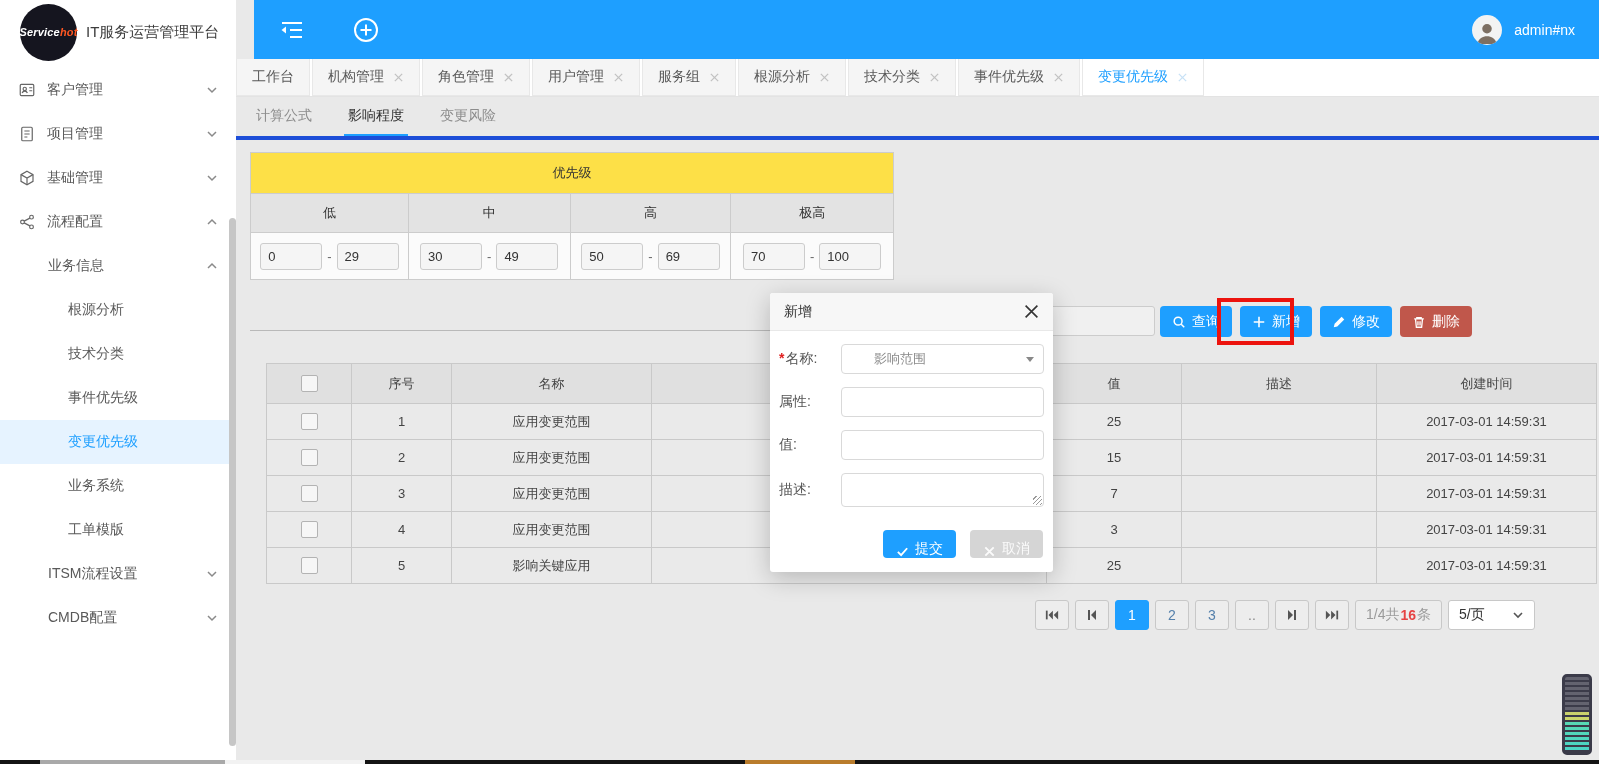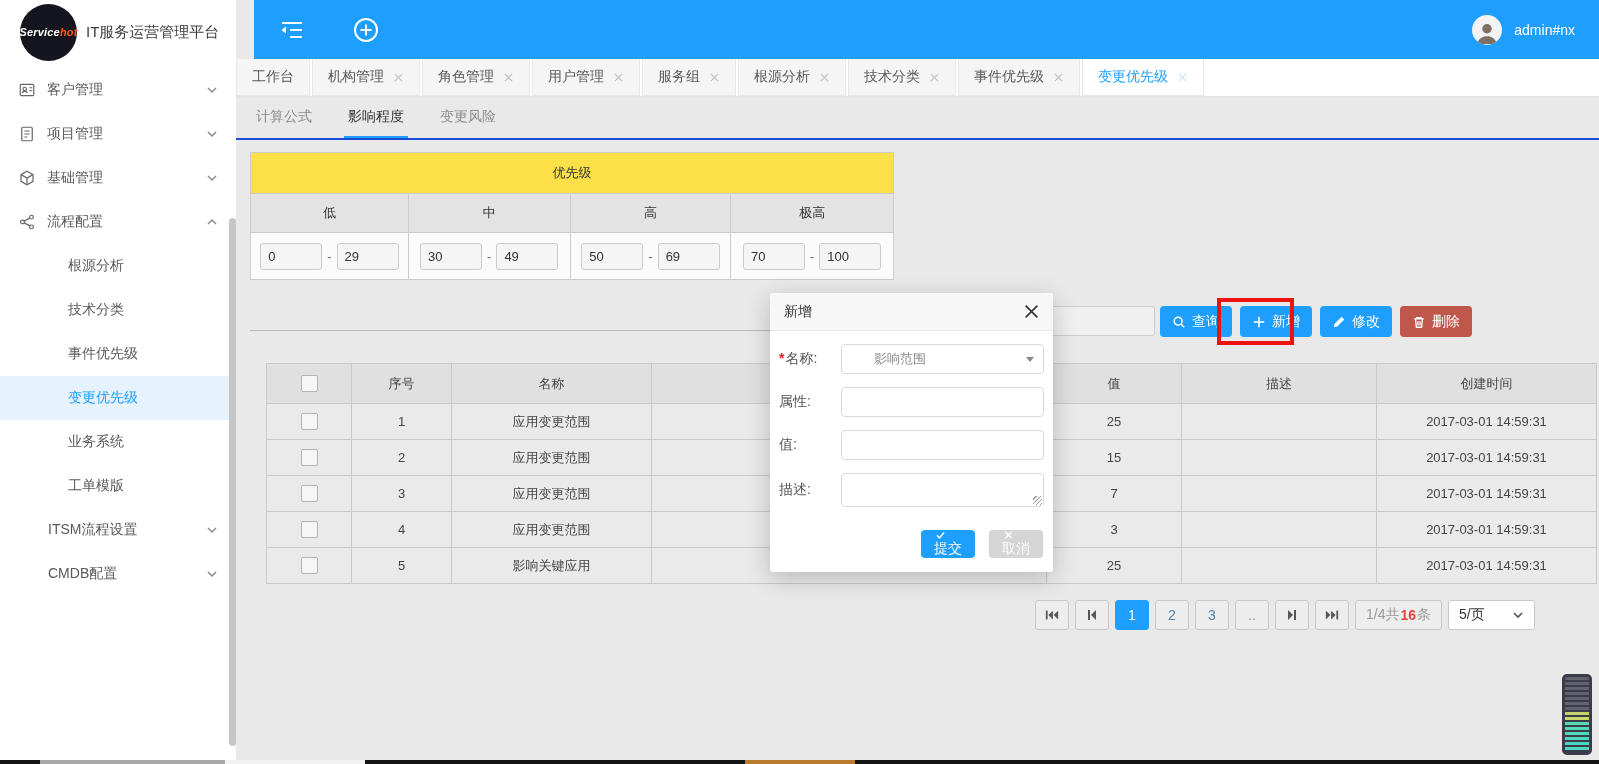--- a/index.html
+++ b/index.html
@@ -34,21 +34,21 @@
   .username { color:#fff; font-size:14px; margin-left:12px; }
 
   .tabbar { height:38px; background:#fff; border-bottom:1px solid #e3e3e3; display:flex; align-items:stretch; }
   .tab { display:flex; align-items:center; padding:4px 15px; font-size:14px; color:#595959; background:#f5f5f5; border:1px solid #e8e8e8; border-top:none; margin-right:2px; cursor:pointer;font-family:Liberation Mono, monospace; }
   .tab .tx { width:11px; height:11px; margin-left:9px; opacity:.55; }
   .tab.active { background:#fff; color:#1e9fff; }
 
   .content { flex:1; position:relative; background:#e9e9e9; }
 
   
-  .subtabs { position:absolute; left:0; top:0; right:0; height:43px; border-bottom:2px solid #1d4ed8; display:flex; align-items:stretch; padding-left:16px; }
+  .subtabs { position:absolute; left:0; top:0; right:0; height:43px; border-bottom:4px solid #1d4ed8; display:flex; align-items:stretch; padding-left:16px; }
   .stab { display:flex; align-items:center; padding:0 4px; margin-right:28px; font-size:14px; color:#8c8c8c; border-bottom:2px solid transparent; cursor:pointer; }
   .stab.active { color:#333; border-bottom-color:#1e9fff; }
 
   
   .ptable { position:absolute; left:14px; top:55px; width:644px; border-collapse:collapse; }
   .ptable th, .ptable td { border:1px solid #cccccc; font-size:13px; color:#333; font-weight:400; text-align:center; }
   .ptable .pt-title { height:41px; background:#fde047; }
   .ptable .pt-level { height:39px; background:#e3e3e3; }
   .ptable .pt-inputs td { height:47px; background:#fbfbfb; }
   .range-wrap { display:flex; align-items:center; justify-content:center; gap:5px; padding:0 8px; }
@@ -94,21 +94,21 @@
   .req { color:#e02020; margin-right:1px; }
   .f-input, .f-select, .f-textarea { flex:1; height:30px; border:1px solid #d9d9d9; border-radius:4px; background:#fff; font-size:13px; color:#333; padding:0 8px; font-family:inherit; min-width:0; }
   .f-select { display:flex; align-items:center; position:relative; cursor:pointer; }
   .f-select .sel-text { color:#8a8a8a; font-size:13px; padding-left:24px; }
   .f-select .caret { position:absolute; right:9px; top:12px; width:0; height:0; border-left:4px solid transparent; border-right:4px solid transparent; border-top:5px solid #888; }
   .f-textarea { height:34px; resize:none; padding-top:6px; position:relative; }
   .ta-wrap { flex:1; position:relative; display:flex; min-width:0; }
   .ta-grip { position:absolute; right:2px; bottom:2px; width:9px; height:9px; background:
       repeating-linear-gradient(135deg, transparent 0 2px, #9a9a9a 2px 3px); pointer-events:none; }
   .modal-foot { display:flex; justify-content:flex-end; gap:14px; padding:6px 10px 14px 10px; }
-  .mbtn { display:inline-flex; align-items:flex-start; height:28px; padding:0 13px; border:none; border-radius:4px; font-size:14px; cursor:pointer; font-family:inherit;flex-direction:column; }
+  .mbtn { display:inline-flex; align-items:flex-end; gap:6px; height:28px; padding:0 13px; border:none; border-radius:4px; font-size:14px; cursor:pointer; font-family:inherit; }
   .mbtn.primary { background:#1e9fff; color:#fff; }
   .mbtn.cancel { background:#d5d5d5; color:#fbfbfb; }
   .mbtn .bi { width:13px; height:13px; }
 
   
   .meter { position:absolute; left:1326px; top:577px; width:30px; height:81px; border-radius:5px; background:
       repeating-linear-gradient(to bottom, rgba(0,0,0,0) 0 3px, #3b3b49 3px 5px),
       linear-gradient(to bottom, #63636f 0%, #63636f 46%, #c9d06c 46%, #cdd96a 60%, #58d9b4 60%, #49d4c6 100%);
       border:3px solid #3b3b49; z-index:45; }
   .bottom-strip { position:absolute; left:0; bottom:0; width:100%; height:4px; background:#141414; z-index:60; }
@@ -162,20 +162,26 @@
           </svg>
       </div>
       <div class="m-item lv1">
         <svg class="mi" viewBox="0 0 24 24" fill="none" stroke="#666" stroke-width="1.6">
             <circle cx="6" cy="12" r="2.5"></circle>
             <circle cx="18" cy="5.5" r="2.5"></circle>
             <circle cx="18" cy="18.5" r="2.5"></circle>
             <path d="M8.2 10.8l7.6-4M8.2 13.2l7.6 4"></path>
           </svg>
         <span>流程配置</span>
+        <svg class="chev" viewBox="0 0 12 12" fill="none" stroke="#8a8a8a" stroke-width="1.5">
+            <path d="M2 8l4-4 4 4"></path>
+          </svg>
+      </div>
+      <div class="m-item lv2">
+        <span>业务信息</span>
         <svg class="chev" viewBox="0 0 12 12" fill="none" stroke="#8a8a8a" stroke-width="1.5">
             <path d="M2 8l4-4 4 4"></path>
           </svg>
       </div>
       <div class="m-item lv3">
         <span>根源分析</span>
       </div>
       <div class="m-item lv3">
         <span>技术分类</span>
       </div>

